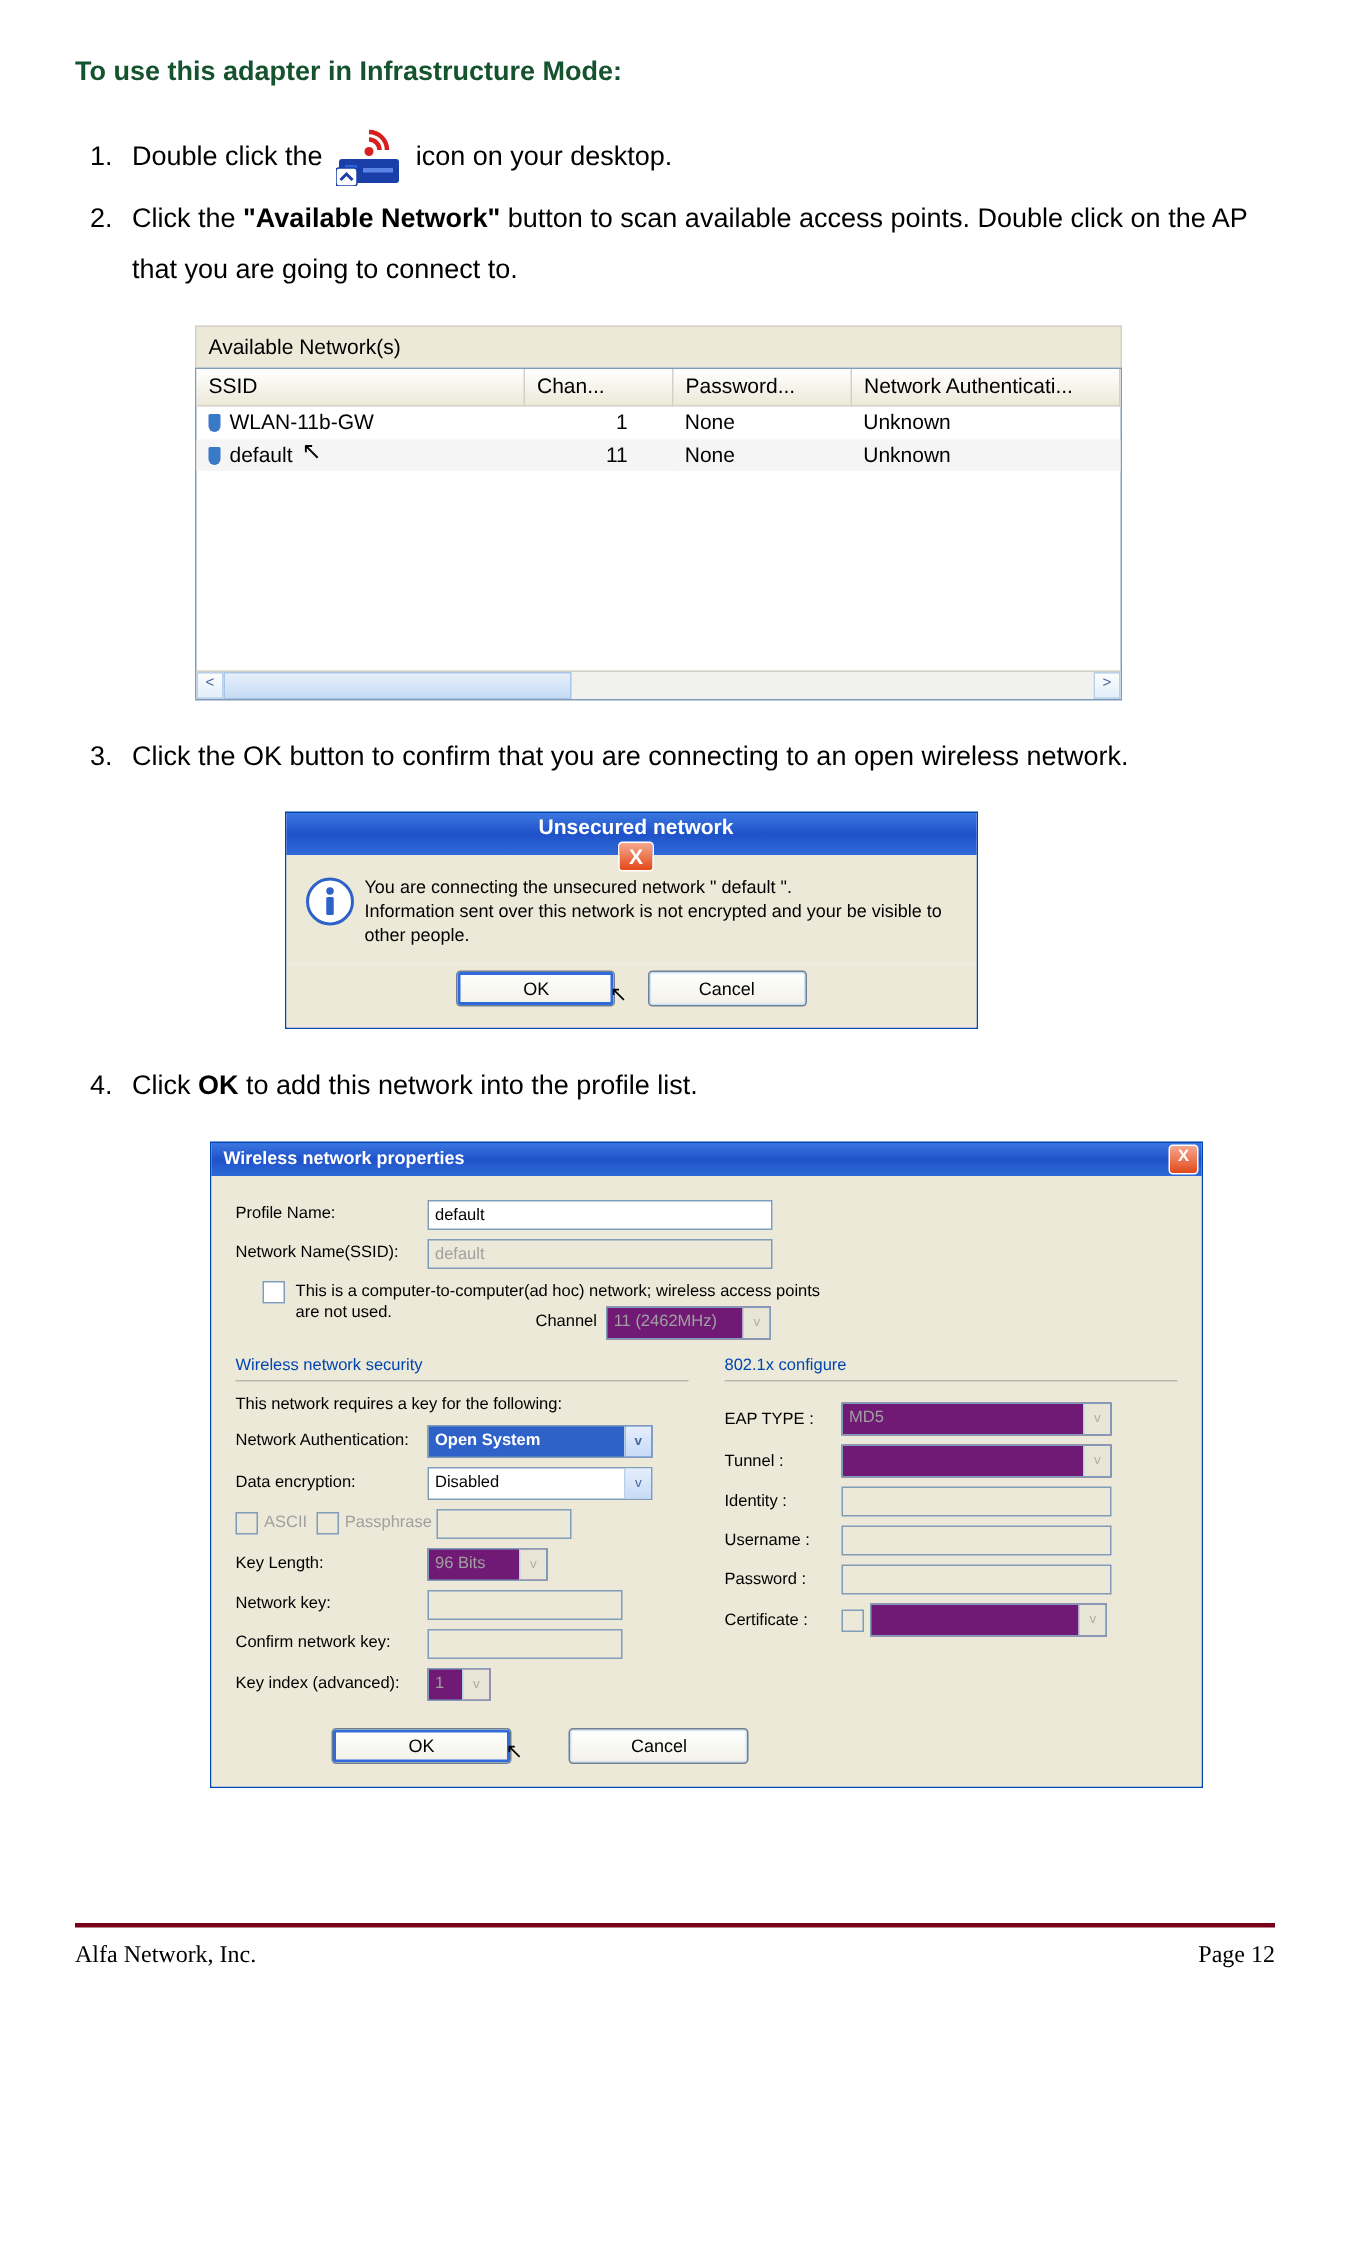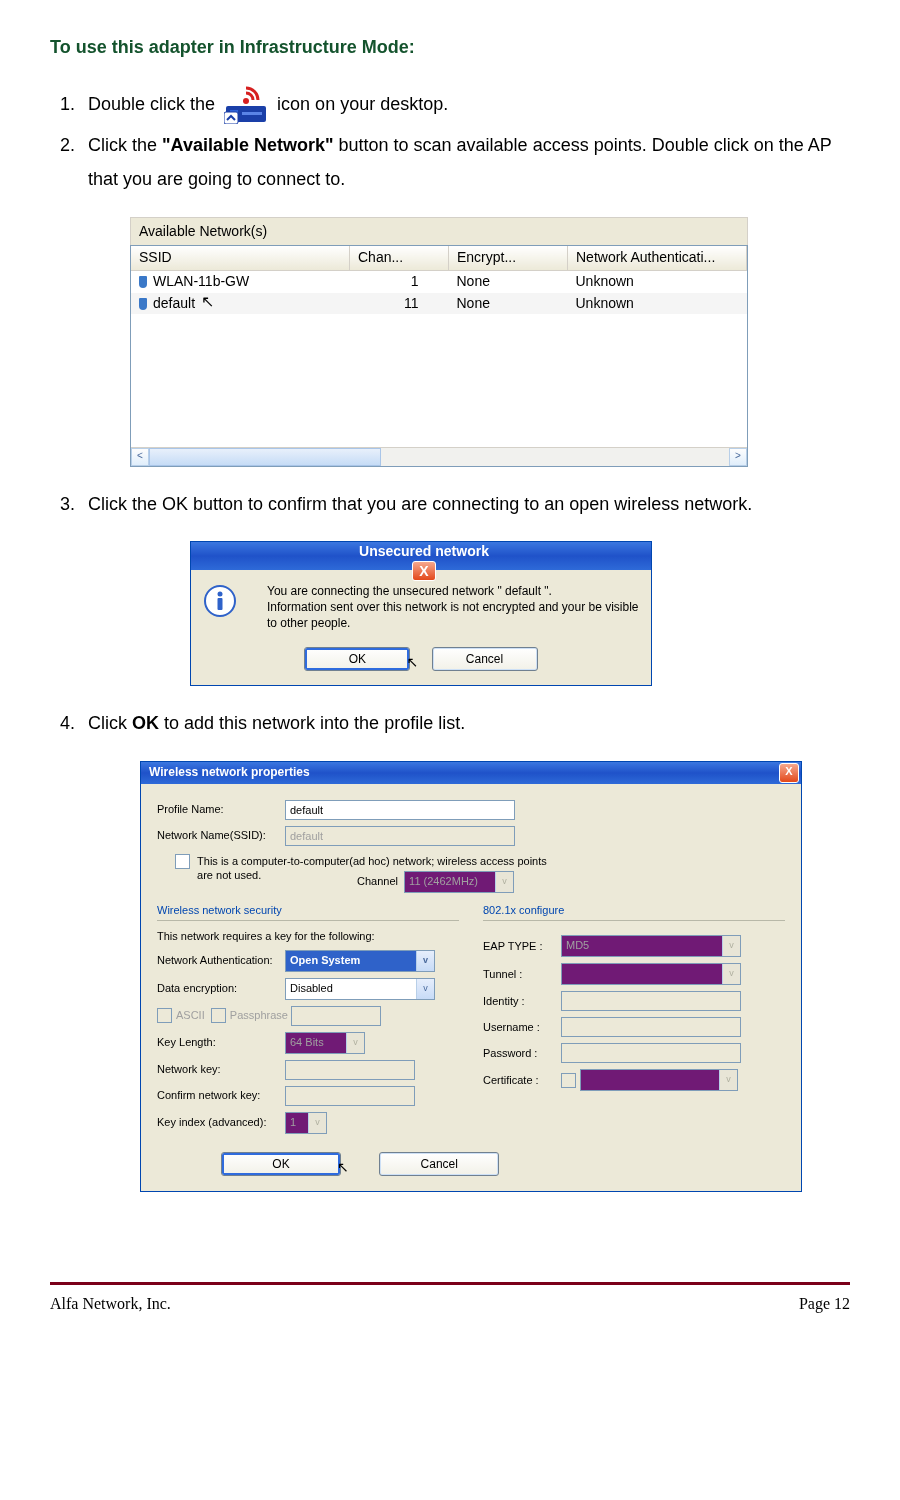--- a/index.html
+++ b/index.html
@@ -148,21 +148,21 @@
     border-radius: 3px;
     color: #fff;
     text-align: center;
     font-weight: bold;
     line-height: 18px;
   }
   .shotB .body {
     background: #ece9d8;
     padding: 14px 12px 12px 12px;
     display: flex;
-    gap: 30px;
+    gap: 6px;
   }
   .shotB .info-icon {
     width: 34px; height: 34px; flex: none;
   }
   .shotB .msg { flex: 1; }
   .shotB .btns {
     text-align: center;
     padding: 4px 0 14px 0;
     background: #ece9d8;
   }
@@ -307,21 +307,21 @@
 </ol>
 
 <div class="screenshot shotA">
   <div class="title">Available Network(s)</div>
   <div class="listbox">
     <table>
       <tbody>
           <tr>
         <th style="width:200px">SSID</th>
         <th style="width:80px">Chan...</th>
-        <th style="width:100px">Encrypt...</th>
+        <th style="width:100px">Password...</th>
         <th>Network Authenticati...</th>
       </tr>
       <tr>
         <td><span class="wifi-ico"></span><span>WLAN-11b-GW</span></td>
         <td style="text-align:right;padding-right:30px">1</td>
         <td>None</td>
         <td>Unknown</td>
       </tr>
       <tr class="sel">
         <td><span class="wifi-ico"></span><span>default</span></td>
@@ -415,21 +415,21 @@
             <span class="select"><span>Disabled</span><span class="arrow">v</span></span>
           </div>
           <div class="row dimtext">
             <span class="cb" style="background:#ece9d8"></span><span>ASCII</span>
             &nbsp;&nbsp;
             <span class="cb" style="background:#ece9d8"></span><span>Passphrase</span>
             &nbsp;<span class="input dis" style="min-width:80px"></span>
           </div>
           <div class="row dimtext">
             <span class="lbl">Key Length:</span>
-            <span class="select dis" style="min-width:70px"><span>64 Bits</span><span class="arrow">v</span></span>
+            <span class="select dis" style="min-width:70px"><span>96 Bits</span><span class="arrow">v</span></span>
           </div>
           <div class="row">
             <span class="lbl">Network key:</span>
             <span class="input dis"></span>
           </div>
           <div class="row">
             <span class="lbl">Confirm network key:</span>
             <span class="input dis"></span>
           </div>
           <div class="row">

